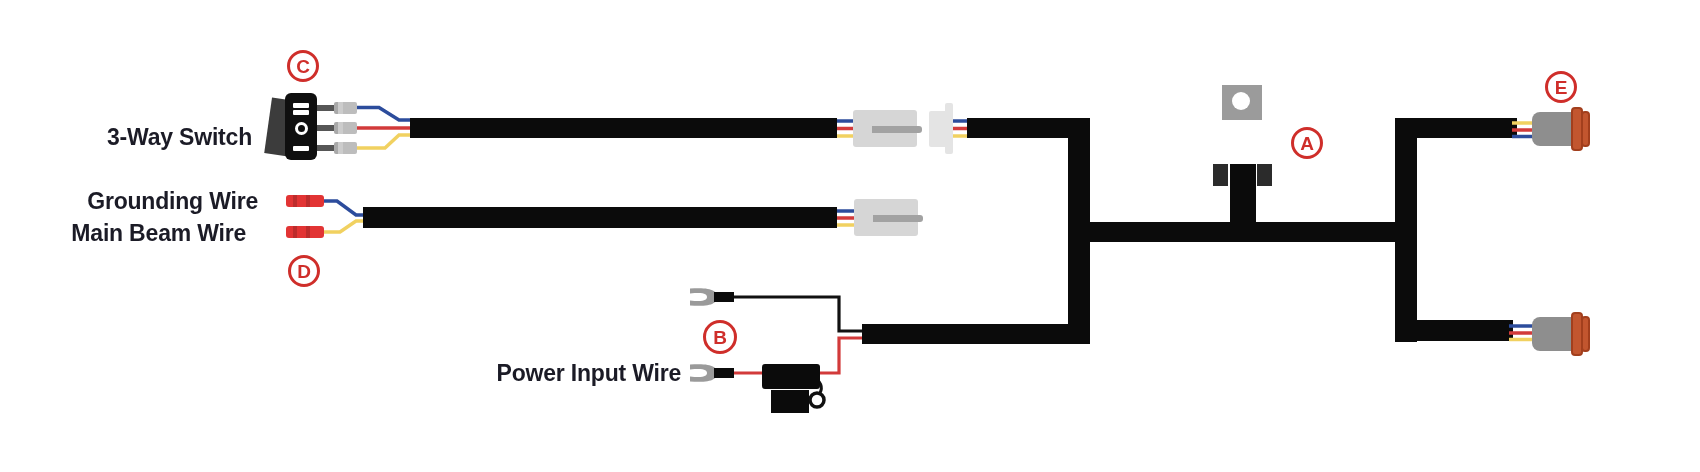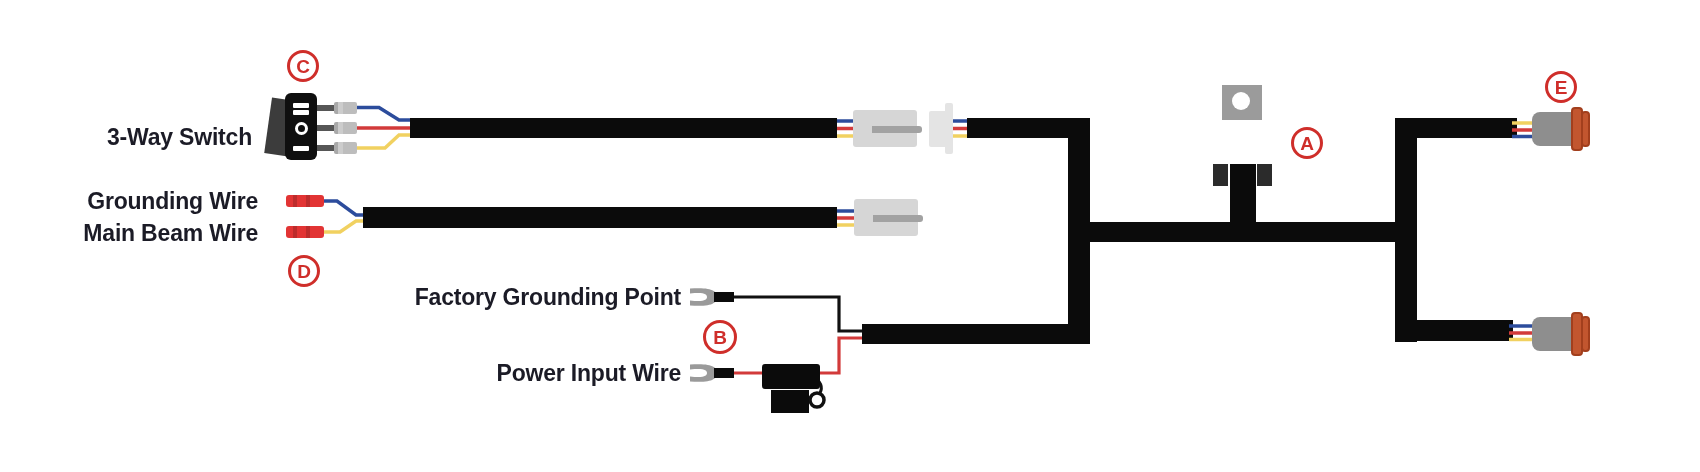--- a/index.html
+++ b/index.html
@@ -158,22 +158,21 @@
   </svg>
   <div class="rconn-body" style="left:1532px;top:112px;"></div>
   <div class="rconn-ring" style="left:1571px;top:107px;width:12px;height:44px;"></div>
   <div class="rconn-ring" style="left:1581px;top:111px;width:9px;height:36px;"></div>
   <div class="rconn-body" style="left:1532px;top:317px;"></div>
   <div class="rconn-ring" style="left:1571px;top:312px;width:12px;height:44px;"></div>
   <div class="rconn-ring" style="left:1581px;top:316px;width:9px;height:36px;"></div>
 
   <div class="lbl" style="left:40px;top:124px;width:212px;">3-Way Switch</div>
   <div class="lbl" style="left:40px;top:188px;width:218px;">Grounding Wire</div>
-  <div class="lbl" style="left:40px;top:220px;width:218px;">Main Beam Wire</div>
-  <div class="lbl" style="left:380px;top:284px;width:301px;">Factory Grounding Point</div>
+  <div class="lbl" style="left:28px;top:220px;width:218px;">Main Beam Wire</div>
   <div class="lbl" style="left:380px;top:360px;width:301px;">Power Input Wire</div>
 
   <div class="callout" style="left:287px;top:50px;">
     <span>C</span>
   </div>
   <div class="callout" style="left:288px;top:255px;">
     <span>D</span>
   </div>
   <div class="callout" style="left:703px;top:320px;width:34px;height:34px;">
     <span>B</span>

